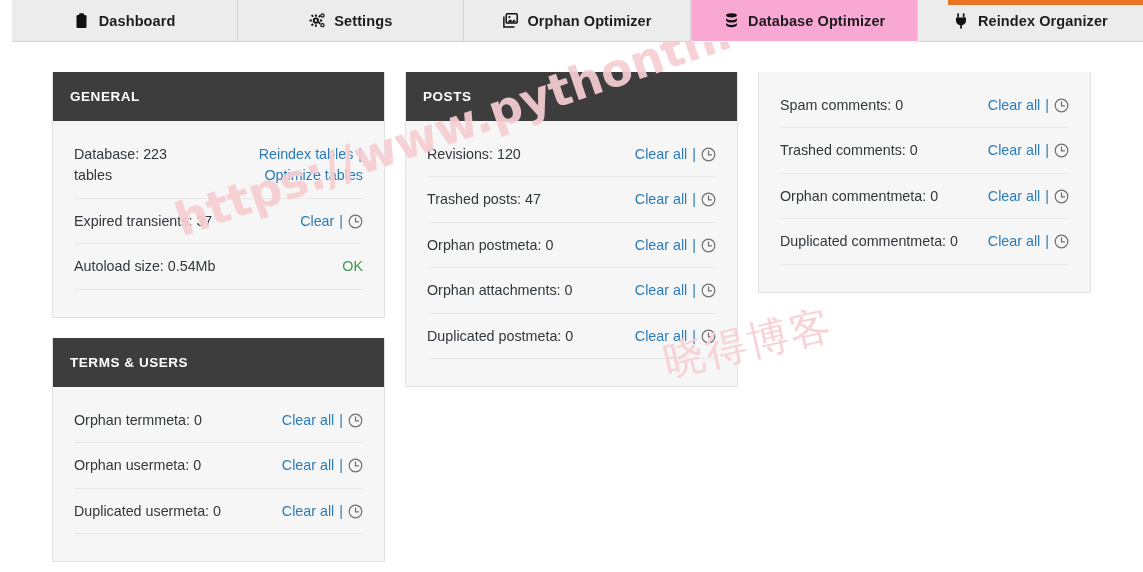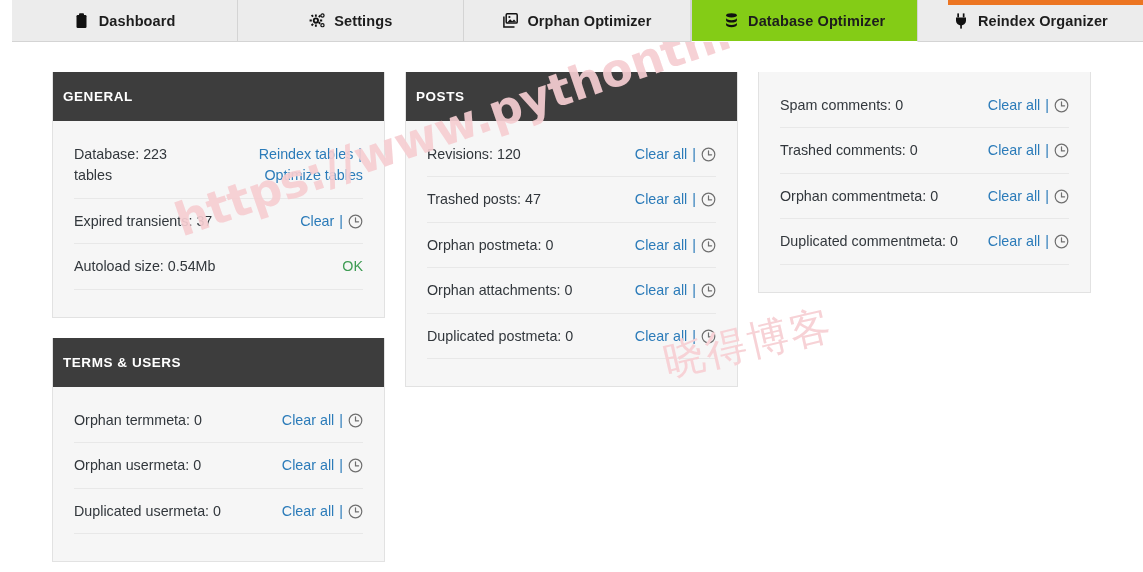--- a/index.html
+++ b/index.html
@@ -42,21 +42,21 @@
     justify-content: center;
     gap: 9px;
     font-size: 14.5px;
     font-weight: bold;
     color: #1d1d1d;
     cursor: pointer;
     position: relative;
   }
   .tab:last-child { border-right: none; }
   .tab.active {
-    background: #84cc16;
+    background: #f9a8d4;
     border-bottom: 1px solid #ffffff;
     border-right: 1px solid #d4d4d4;
     border-left: 1px solid #d4d4d4;
     z-index: 5;
     justify-content: center;
   }
   .tab-ico {
     display: inline-flex;
     align-items: center;
     justify-content: center;
@@ -83,21 +83,21 @@
     background: #f6f6f6;
     border: 1px solid #e2e2e2;
     border-top: none;
   }
   .panel-header {
     background: #3d3d3d;
     color: #ffffff;
     font-size: 13.5px;
     font-weight: bold;
     letter-spacing: 0.55px;
-    padding: 16px 10px;
+    padding: 16px 17px;
     height: 49px;
     display: flex;
     align-items: center;
   }
   .panel-body { padding: 11px 21px 27px 21px; }
 
   .row {
     display: flex;
     align-items: flex-start;
     justify-content: space-between;

